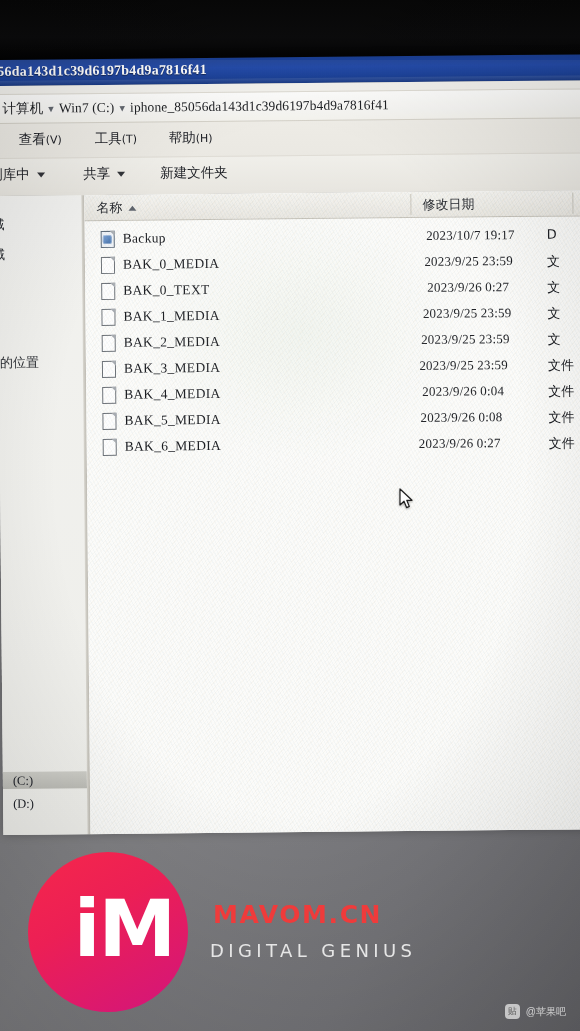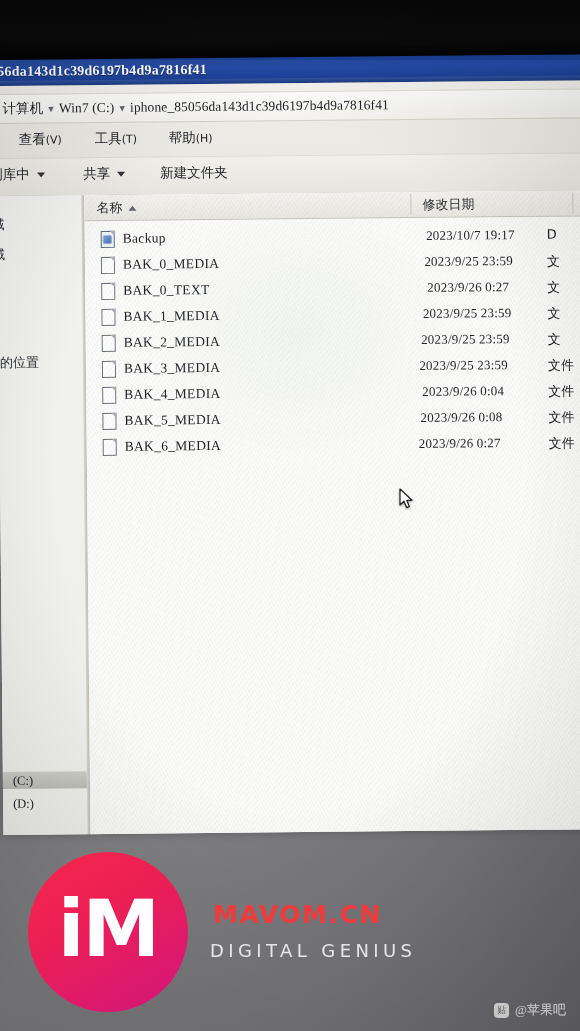--- a/index.html
+++ b/index.html
@@ -208,21 +208,21 @@
     background:radial-gradient(ellipse 520px 760px at 290px 470px,rgba(0,0,0,0) 45%,rgba(0,0,0,.18) 100%);
   }
 
   
   #wm{position:absolute;left:28px;top:852px;width:420px;height:160px;}
   #wm-logo{
     position:absolute;left:0;top:0;width:160px;height:160px;border-radius:50%;
     background:linear-gradient(150deg,#f5274b 0%,#ec1f55 40%,#d2157c 100%);
   }
   #wm-im{
-    position:absolute;left:0;top:0;width:160px;height:160px;
+    position:absolute;left:16px;top:0;width:160px;height:160px;
     display:flex;align-items:center;justify-content:center;
     color:#fff;font-family:"DejaVu Sans","Liberation Sans",sans-serif;
     font-weight:bold;font-size:78px;letter-spacing:-2px;
     padding-bottom:6px;box-sizing:border-box;
   }
   #wm-title{
     position:absolute;left:185px;top:48px;
     color:#ef3b3b;font-family:"DejaVu Sans","Liberation Sans",sans-serif;
     font-weight:bold;font-size:25px;letter-spacing:1.6px;
   }
@@ -234,22 +234,22 @@
   #tieba{
     position:absolute;right:14px;bottom:12px;display:flex;align-items:center;gap:6px;
     opacity:.85;
   }
   #tieba .tb-badge{
     width:15px;height:15px;border-radius:4px;background:#d9d9d9;color:#5e5e5e;
     font-size:9px;line-height:15px;text-align:center;
     font-family:"DejaVu Sans","Liberation Sans",sans-serif;
   }
   #tieba .tb-name{
-    color:#e2e2e2;font-size:13px;
-    font-family:Liberation Serif, serif;
+    color:#e2e2e2;font-size:10px;
+    font-family:Liberation Sans, sans-serif;
   }
 </style>
 </head>
 <body>
 
 <div id="photo">
 
   <div id="bezel-top"></div>
 
   <div id="window">

